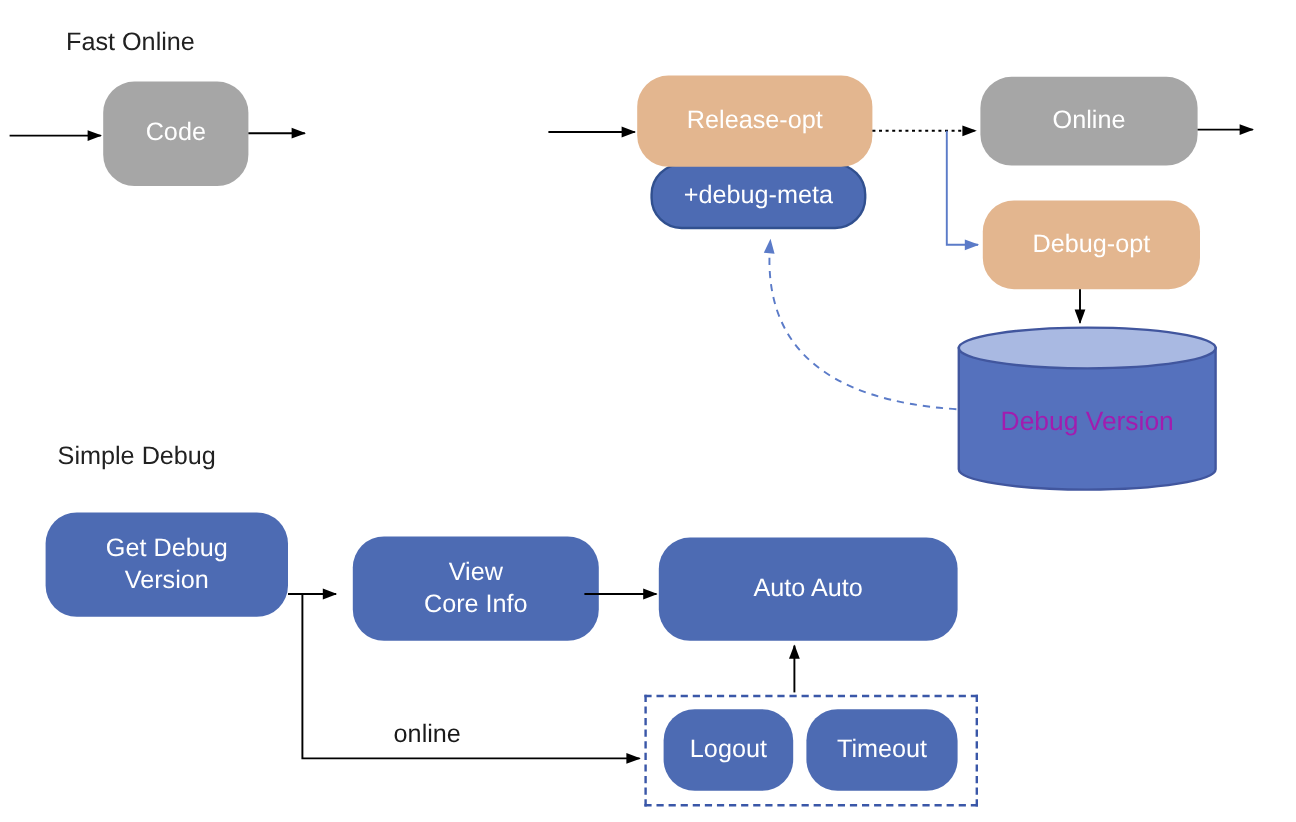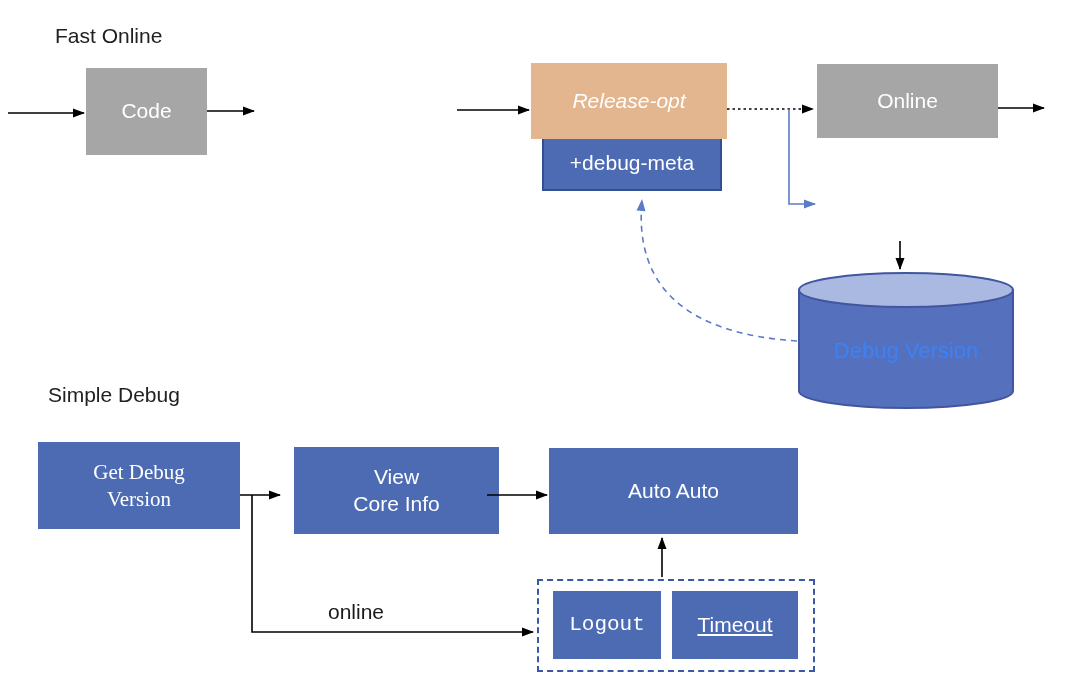--- a/index.html
+++ b/index.html
@@ -17,66 +17,68 @@
   }
   .node{
     position:absolute;
     display:flex;align-items:center;justify-content:center;
     color:#ffffff;
     font-size:21px;
     text-align:center;
     white-space:pre-line;
     line-height:1.25;
     box-sizing:border-box;
+    border-radius:26px;
   }
   .gray{background:var(--gray-box,#a6a6a6);}
   .tan{background:var(--tan-box,#e3b68f);}
   .blue{background:var(--blue-box,#4d6bb3);}
   .bordered{border:2px solid var(--blue-box-border,#31508f);}
   #node-code{left:86px;top:68px;width:121px;height:87px;}
   #node-build{left:256px;top:64px;width:201px;height:90px;}
-  #node-release-opt{left:531px;top:63px;width:196px;height:76px;z-index:2;font-style:italic;}
+  #node-release-opt{left:531px;top:63px;width:196px;height:76px;z-index:2;}
   #node-debug-meta{left:542px;top:136px;width:180px;height:55px;z-index:1;text-align:center;}
   #node-online{left:817px;top:64px;width:181px;height:74px;}
   #node-debug-opt{left:819px;top:167px;width:181px;height:74px;}
-  #node-get-debug-version{left:38px;top:442px;width:202px;height:87px;font-family:Liberation Serif, serif;}
+  #node-get-debug-version{left:38px;top:427px;width:202px;height:87px;}
   #node-view-core-info{left:282px;top:447px;width:205px;height:87px;margin-left:12px;}
   #node-auto-clear{left:549px;top:448px;width:249px;height:86px;}
   #group-triggers{
     position:absolute;left:537px;top:579px;width:278px;height:93px;
     border:2px dashed var(--dashed-container-border,#3a57a8);
     box-sizing:border-box;
   }
-  #node-logout{left:553px;top:591px;width:108px;height:68px;font-family:Liberation Mono, monospace;}
-  #node-timeout{left:672px;top:591px;width:126px;height:68px;text-decoration:underline;}
+  #node-logout{left:553px;top:591px;width:108px;height:68px;}
+  #node-timeout{left:672px;top:591px;width:126px;height:68px;}
   #connector-layer{
     position:absolute;left:0;top:0;width:1080px;height:685px;
     z-index:3;pointer-events:none;
   }
   #label-debug-version{
     position:absolute;left:799px;top:338px;width:214px;
-    text-align:center;color:#3b82f6;font-size:22px;z-index:4;
+    text-align:center;color:#a21caf;font-size:22px;z-index:4;
   }
   #label-online-edge{
     position:absolute;left:328px;top:600px;
     font-size:21px;color:#1a1a1a;z-index:4;
   }
 </style>
 </head>
 <body>
 
 <div id="canvas">
 
   <div class="section-title" style="left:55px;top:24px;">Fast Online</div>
-  <div class="section-title" style="left:48px;top:383px;">Simple Debug</div>
+  <div class="section-title" style="left:48px;top:369px;">Simple Debug</div>
 
   <div class="node gray" id="node-code">Code</div>
   <div class="node tan" id="node-release-opt">Release-opt</div>
   <div class="node blue bordered" id="node-debug-meta">+debug-meta</div>
   <div class="node gray" id="node-online">Online</div>
+  <div class="node tan" id="node-debug-opt">Debug-opt</div>
 
   <div class="node blue" id="node-get-debug-version">Get Debug
 Version</div>
   <div class="node blue" id="node-view-core-info">View
 Core Info</div>
   <div class="node blue" id="node-auto-clear">Auto Auto</div>
 
   <div id="group-triggers"></div>
   <div class="node blue" id="node-logout">Logout</div>
   <div class="node blue" id="node-timeout">Timeout</div>

